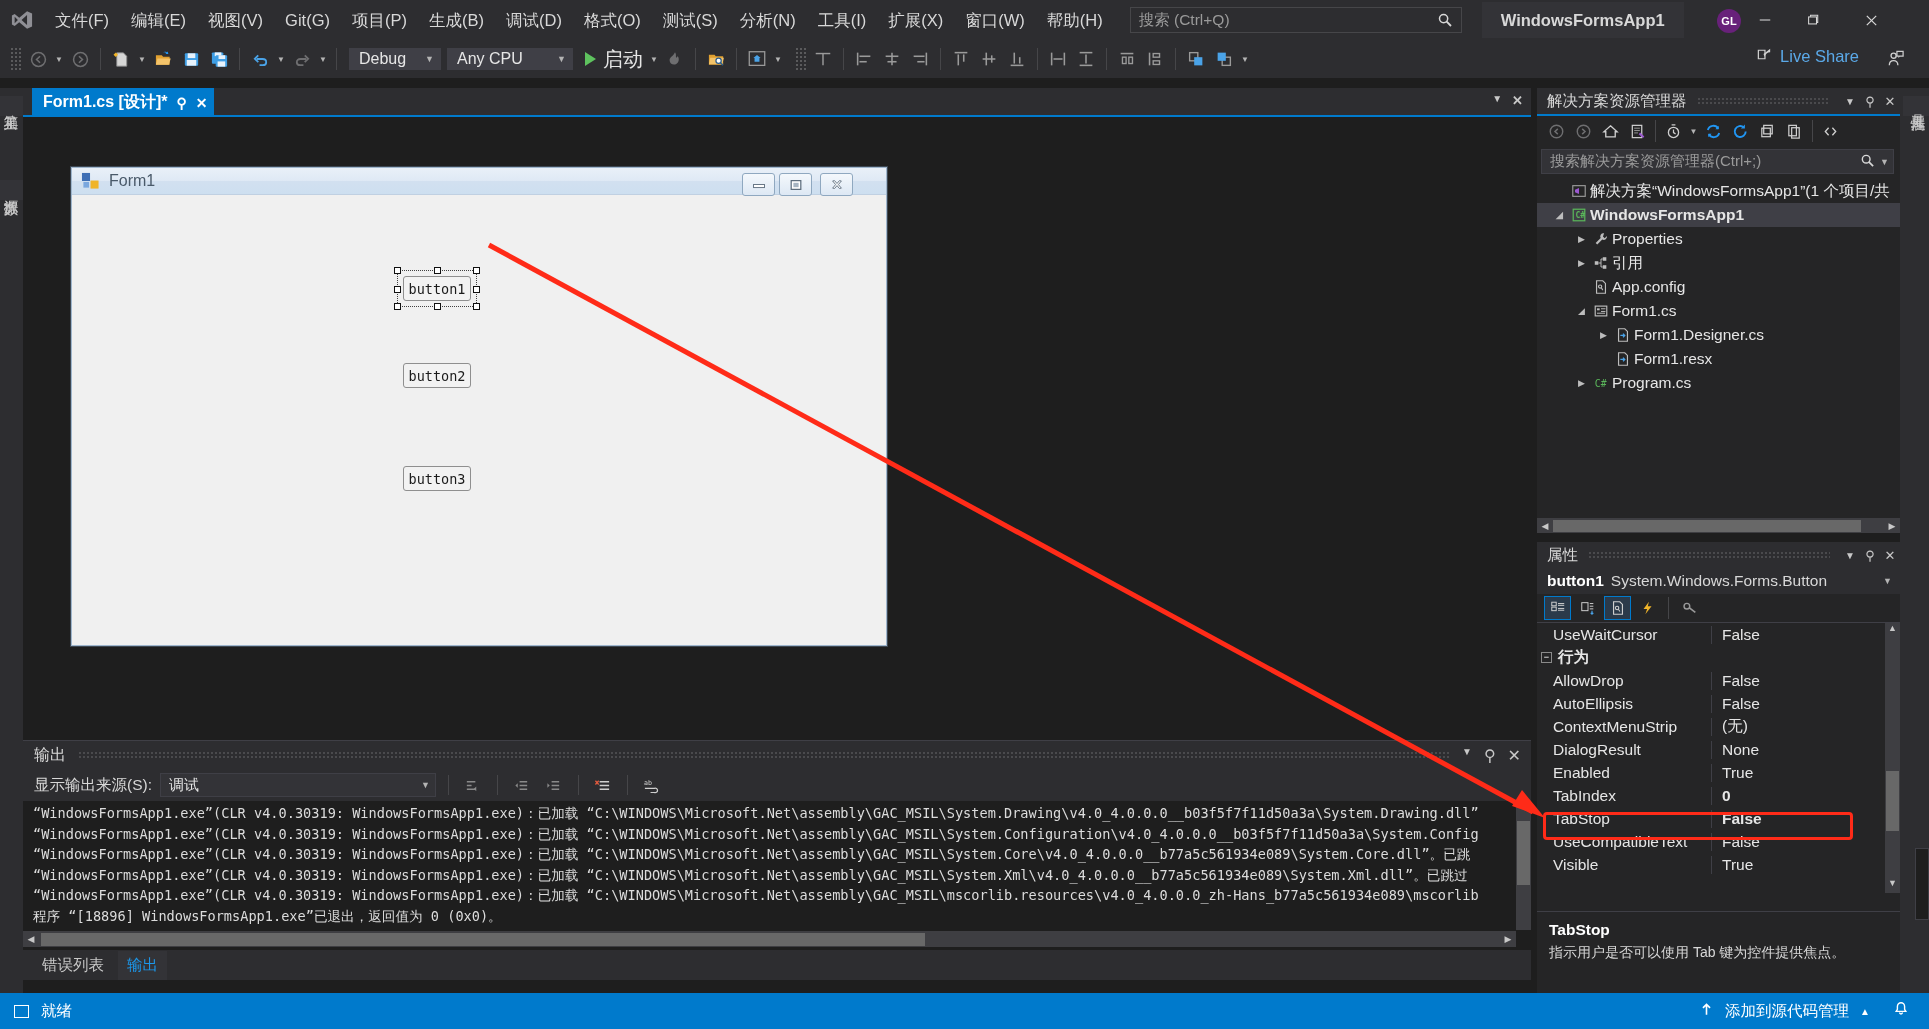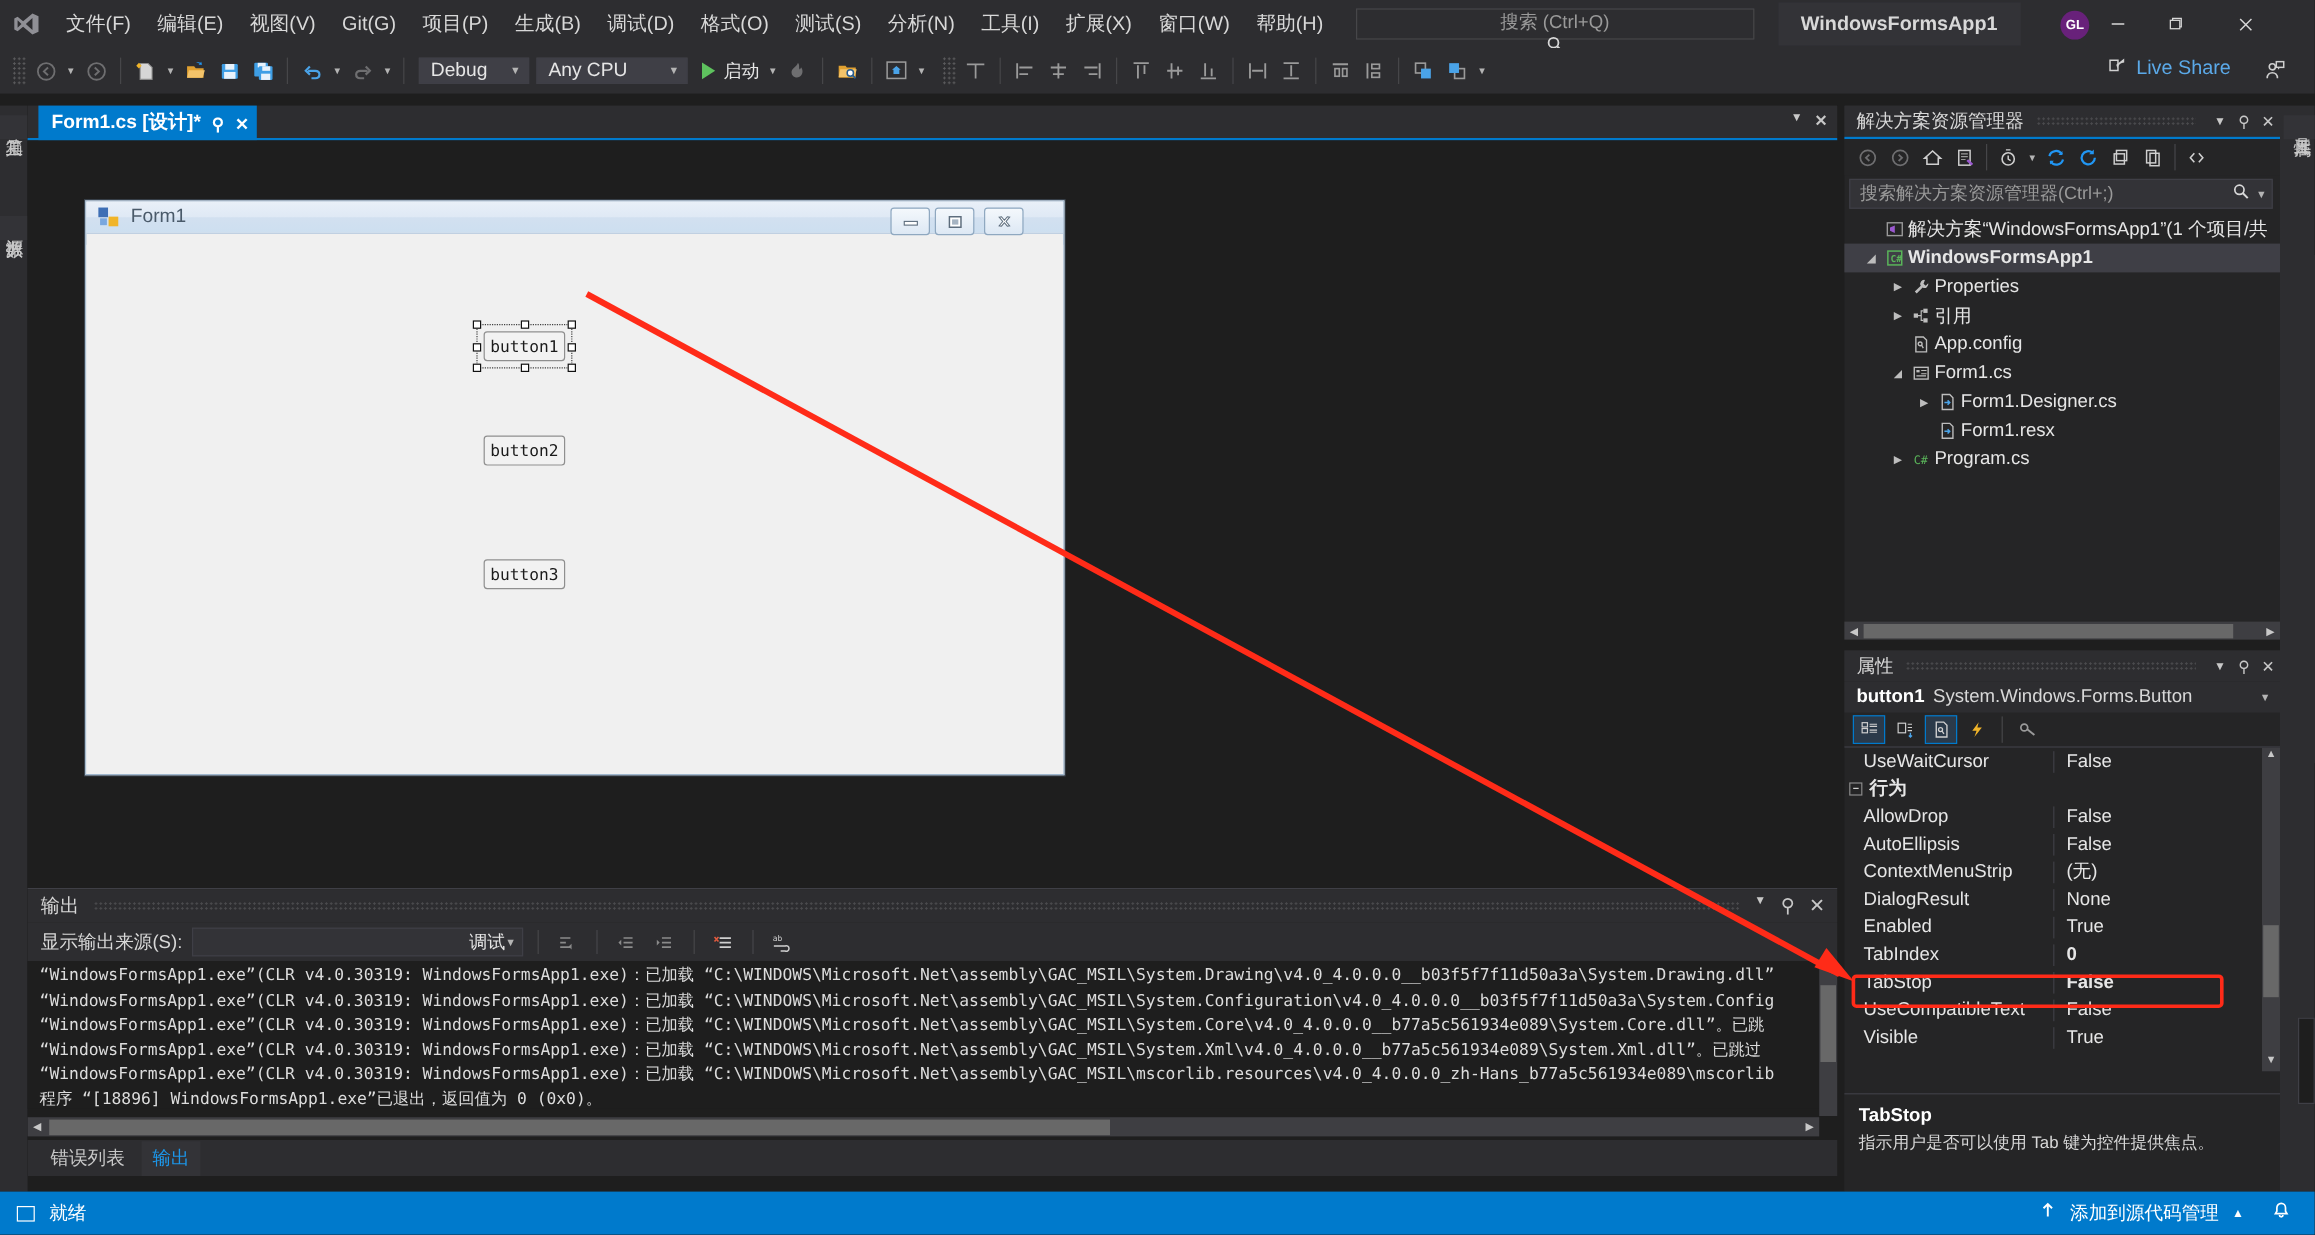--- a/index.html
+++ b/index.html
@@ -21,21 +21,21 @@
     width: 44px; height: 40px; display: flex; align-items: center; justify-content: center;
   }
   #vs-logo svg { width: 22px; height: 22px; }
   .menu-item {
     color: #d8d8d8; font-size: 16.5px; padding: 6px 11px; white-space: nowrap;
     line-height: 20px;
   }
   #search-box {
     margin-left: 16px; width: 332px; height: 26px; background: #2d2d30;
     border: 1px solid #464649; display: flex; align-items: center;
-    padding: 0 8px; color: #9a9a9a; font-size: 15.5px; position: relative; flex-direction: column;
+    padding: 0 8px; color: #9a9a9a; font-size: 15.5px; position: relative;
   }
   #search-box .ph { flex: 1; }
   #search-box .mag { width: 16px; height: 16px; }
   #proj-name {
     margin-left: 20px; background: #333337; color: #d8d8d8; font-weight: bold;
     font-size: 16.5px; padding: 8px 19px; line-height: 20px;
   }
   #acct {
     position: absolute; right: 188px; top: 9px;
     width: 24px; height: 24px; border-radius: 50%;
@@ -74,21 +74,21 @@
     height: 22px; background: #3f3f46; border: 1px solid #3f3f46;
     color: #e6e6e6; font-size: 16px; display: flex; align-items: center;
     padding: 0 6px 0 9px; margin-left: 6px; flex: none;
   }
   .tb-combo .cv { flex: 1; white-space: nowrap; }
   .tb-combo .ca { font-size: 9px; color: #b4b4b4; margin-left: 10px; }
   #combo-debug { width: 92px; }
   #combo-cpu { width: 126px; }
   .run-btn {
     display: flex; align-items: center; height: 28px; padding: 0 4px 0 8px;
-    color: #e6e6e6; font-size: 15px; margin-left: 4px; flex: none;
+    color: #e6e6e6; font-size: 20px; margin-left: 4px; flex: none;
   }
   .run-btn .tri {
     width: 0; height: 0; border-left: 11px solid #5ec25e;
     border-top: 7px solid transparent; border-bottom: 7px solid transparent;
     margin-right: 7px;
   }
   #liveshare {
     position: absolute; right: 70px; top: 6px; display: flex; align-items: center;
     color: #5ba9e8; font-size: 16.5px; gap: 7px;
   }
@@ -200,21 +200,21 @@
     background-size: 4px 4px;
   }
   #output-header .hicons { display: flex; gap: 12px; color: #c8c8c8; padding-right: 10px; }
   #output-toolbar {
     height: 32px; background: #2d2d30; display: flex; align-items: center;
     padding-left: 11px; gap: 8px;
   }
   #output-toolbar .lbl { color: #d8d8d8; font-size: 15.5px; }
   #src-combo {
     width: 276px; height: 24px; background: #333337; border: 1px solid #3f3f46;
-    display: flex; align-items: center; padding: 0 5px 0 8px; color: #e6e6e6; font-size: 15px; text-align: right;
+    display: flex; align-items: center; padding: 0 5px 0 8px; color: #e6e6e6; font-size: 15px;
   }
   #src-combo .v { flex: 1; }
   #src-combo .a { font-size: 9px; color: #b4b4b4; }
   .ot-sep { width: 1px; height: 20px; background: #464649; margin: 0 4px; }
   .ot-ico { width: 24px; height: 24px; display:flex; align-items:center; justify-content:center; color:#9a9a9a; }
   #output-text {
     position: absolute; left: 0; top: 60px; width: 1493px; height: 123px;
     background: #1e1e1e; overflow: hidden; padding-left: 10px; padding-top: 2px;
   }
   .oline {

